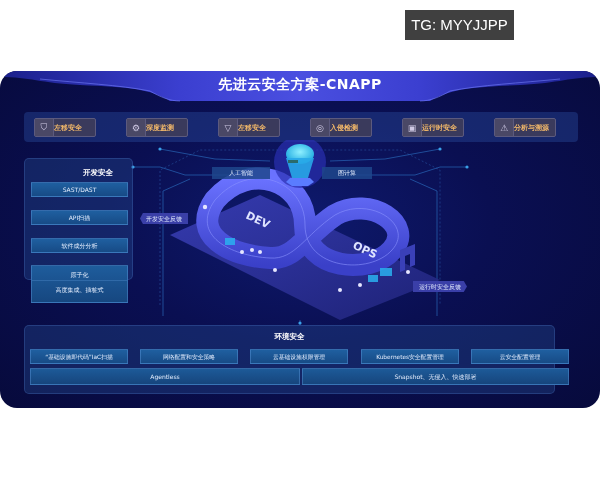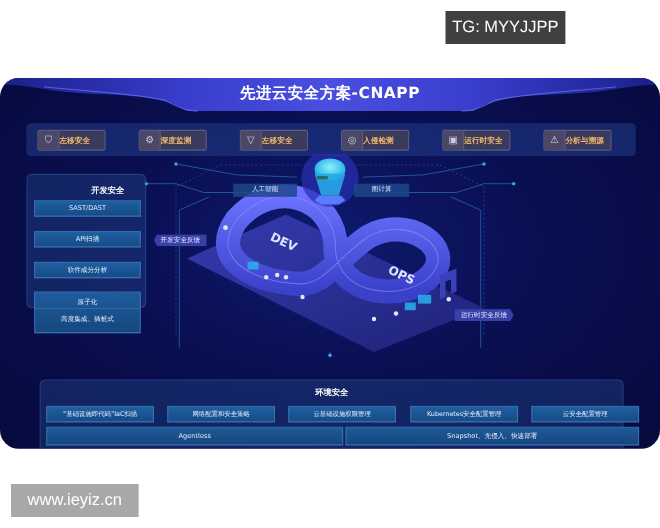--- a/index.html
+++ b/index.html
@@ -25,21 +25,21 @@
   .side .item { position: absolute; left: 6px; width: 97px; height: 15px; background: linear-gradient(180deg,#1f5fa0,#174b86); border: 1px solid rgba(110,170,240,0.35); color: #e6efff; font-size: 6px; text-align: center; line-height: 14px; }
   .side .item-tall { position: absolute; left: 6px; width: 97px; height: 38px; background: linear-gradient(180deg,#1e5c9c,#164780); border: 1px solid rgba(110,170,240,0.35); }
   .side .item-tall .a { color:#e6efff; font-size: 6px; text-align: center; margin-top: 3px; height: 12px; line-height: 12px; border-bottom: 1px solid rgba(110,170,240,0.25); }
   .side .item-tall .b { color:#e6efff; font-size: 6px; text-align: center; margin-top: 5px; }
 
   .center { position: absolute; left: 130px; top: 69px; width: 340px; height: 180px; }
 
   .tag { position: absolute; height: 12px; background: rgba(30,70,140,0.85); color: #e6efff; font-size: 6px; line-height: 12px; text-align: center; }
   .feedback { position: absolute; height: 11px; background: #3a3fa8; color: #e6efff; font-size: 6px; line-height: 11px; padding: 0 6px; }
 
-  .env { position: absolute; left: 36px; top: 254px; width: 531px; height: 69px; background: rgba(40,80,150,0.35); border-radius: 5px; border: 1px solid rgba(90,140,220,0.25); margin-top: 20px; }
+  .env { position: absolute; left: 24px; top: 254px; width: 531px; height: 69px; background: rgba(40,80,150,0.35); border-radius: 5px; border: 1px solid rgba(90,140,220,0.25); }
   .env .hdr { position: absolute; left: 0; top: 6px; width: 100%; text-align: center; color: #fff; font-size: 7.5px; font-weight: bold; }
   .env .cell { position: absolute; top: 23px; width: 98px; height: 15px; background: linear-gradient(180deg,#1f5fa0,#174b86); border: 1px solid rgba(110,170,240,0.35); color: #e6efff; font-size: 5.8px; text-align: center; line-height: 14px; white-space: nowrap; overflow: hidden; }
   .env .wide { position: absolute; top: 42px; height: 17px; background: linear-gradient(180deg,#1d5a98,#16457d); border: 1px solid rgba(110,170,240,0.35); color: #e6efff; font-size: 6px; text-align: center; line-height: 16px; }
 </style>
 </head>
 <body>
 
 <div class="root">
 
   <div class="wm-top">TG: MYYJJPP</div>
@@ -183,14 +183,13 @@
       <div class="cell" style="left:115px">网络配置和安全策略</div>
       <div class="cell" style="left:225px">云基础设施权限管理</div>
       <div class="cell" style="left:336px">Kubernetes安全配置管理</div>
       <div class="cell" style="left:446px">云安全配置管理</div>
       <div class="wide" style="left:5px;width:270px">Agentless</div>
       <div class="wide" style="left:277px;width:267px">Snapshot、无侵入、快速部署</div>
     </div>
 
   </div>
 
-  <div class="wm-bottom">www.ieyiz.cn</div>
 </div>
 
 </body></html>

